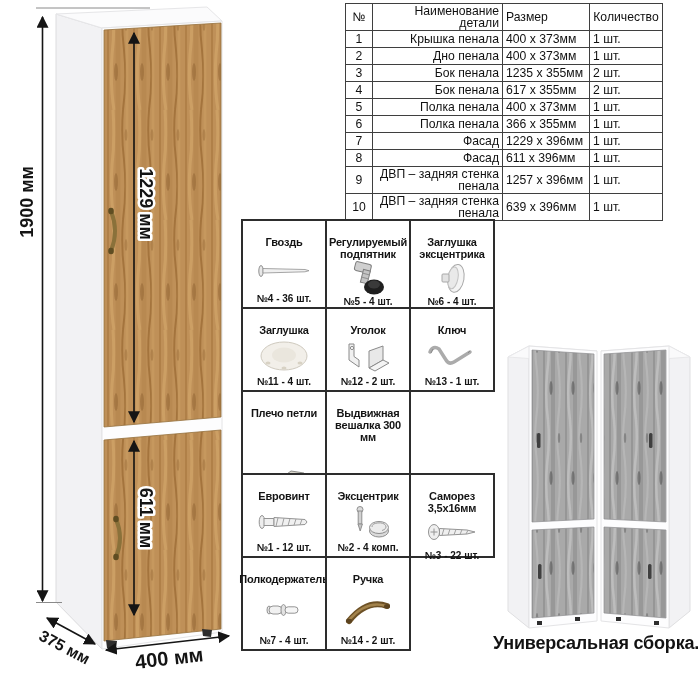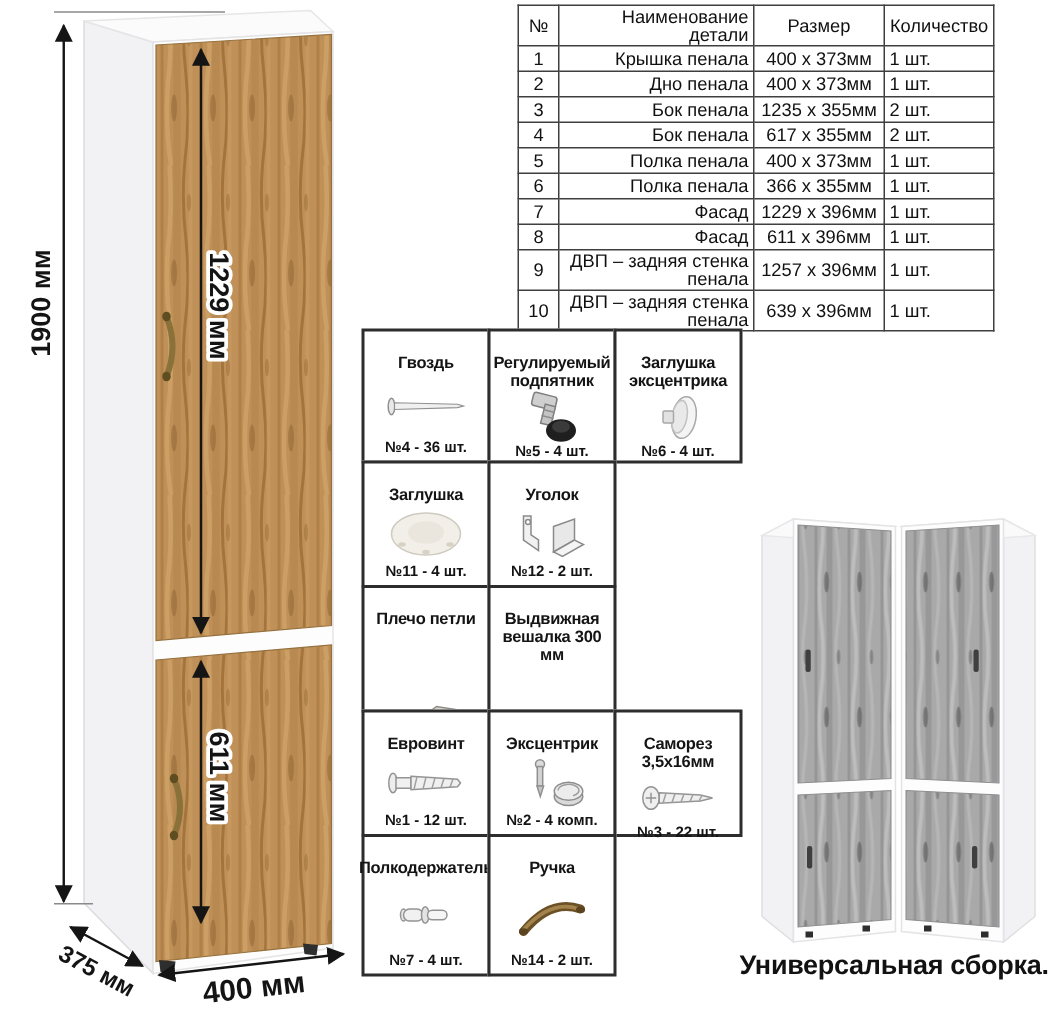--- a/index.html
+++ b/index.html
@@ -6,21 +6,21 @@
   #root{position:relative;width:700px;height:683px;background:#ffffff;overflow:hidden;
         font-family:"Liberation Sans",sans-serif;color:#141414;}
 
   
   #parts-table{position:absolute;left:345px;top:3px;border-collapse:collapse;
                font-size:12.2px;line-height:12px;color:#111;}
   #parts-table td,#parts-table th{border:1.4px solid #3f3f3f;padding:1px 3px;
                font-weight:400;vertical-align:middle;height:14px;}
   #parts-table .c-num{width:20px;text-align:center;}
   #parts-table .c-name{width:122px;text-align:right;padding-left:4px;}
-  #parts-table .c-size{width:80px;text-align:center;white-space:nowrap;margin-left:13px;}
+  #parts-table .c-size{width:80px;text-align:left;white-space:nowrap;margin-left:13px;}
   #parts-table .c-qty{width:66px;white-space:nowrap;}
 
   
   #hw-grid{position:absolute;left:241px;top:219px;display:flex;flex-direction:column;}
   .hw-row{display:flex;}
   .hw-row + .hw-row{margin-top:-2px;}
   .hw-cell{box-sizing:border-box;width:86px;border:2px solid #2d2d2d;background:#fff;
            display:flex;flex-direction:column;align-items:center;}
   .hw-cell + .hw-cell{margin-left:-2px;}
   .r1 .hw-cell{height:90px;} .r2 .hw-cell{height:85px;} .r3 .hw-cell{height:85px;gap:44px;}
@@ -232,20 +232,31 @@
         <div class="hw-icon">
           <svg width="58" height="36" viewBox="0 0 58 36">
             <path d="M10 6 l0 16 l10 7 l0 -7 l-5 -3.5 l0 -12.5 z" fill="#f1f1f1" stroke="#8a8a8a"></path>
             <circle cx="13" cy="10" r="1.6" fill="#fff" stroke="#8a8a8a"></circle>
             <path d="M30 13 l14 -5 l0 14 l-14 8 z" fill="#e8e8e8" stroke="#8a8a8a"></path>
             <path d="M30 30 l14 -8 l6 3 l-14 8 z" fill="#f4f4f4" stroke="#8a8a8a"></path>
           </svg>
         </div>
         <div class="hw-count">№12 - 2 шт.</div>
       </div>
+      <div class="hw-cell">
+        <div class="hw-title">Ключ</div>
+        <div class="hw-icon">
+          <svg width="58" height="36" viewBox="0 0 58 36">
+            <path d="M7 14 q3 -7 9 -3 l7 11 q3 5 8 2 l16 -10" fill="none" stroke="#ababab" stroke-width="3.5" stroke-linecap="round"></path>
+            <line x1="8" y1="15" x2="10" y2="11" stroke="#8a8a8a"></line>
+            <line x1="45" y1="15" x2="47" y2="13" stroke="#8a8a8a"></line>
+          </svg>
+        </div>
+        <div class="hw-count">№13 - 1 шт.</div>
+      </div>
     </div>
 
     <div class="hw-row r3">
       <div class="hw-cell">
         <div class="hw-title">Плечо петли</div>
         <div class="hw-icon">
           <svg width="58" height="36" viewBox="0 0 58 36">
             <ellipse cx="13" cy="27" rx="9" ry="6.5" fill="#cdcdc9" stroke="#8c8c88"></ellipse>
             <ellipse cx="13" cy="25.5" rx="6" ry="4" fill="#e6e6e2" stroke="#9a9a96"></ellipse>
             <path d="M17 22 L36 8 l13 2 l-2 8 l-17 3 l-9 6 z" fill="#d9d6cc" stroke="#8c8c88"></path>

